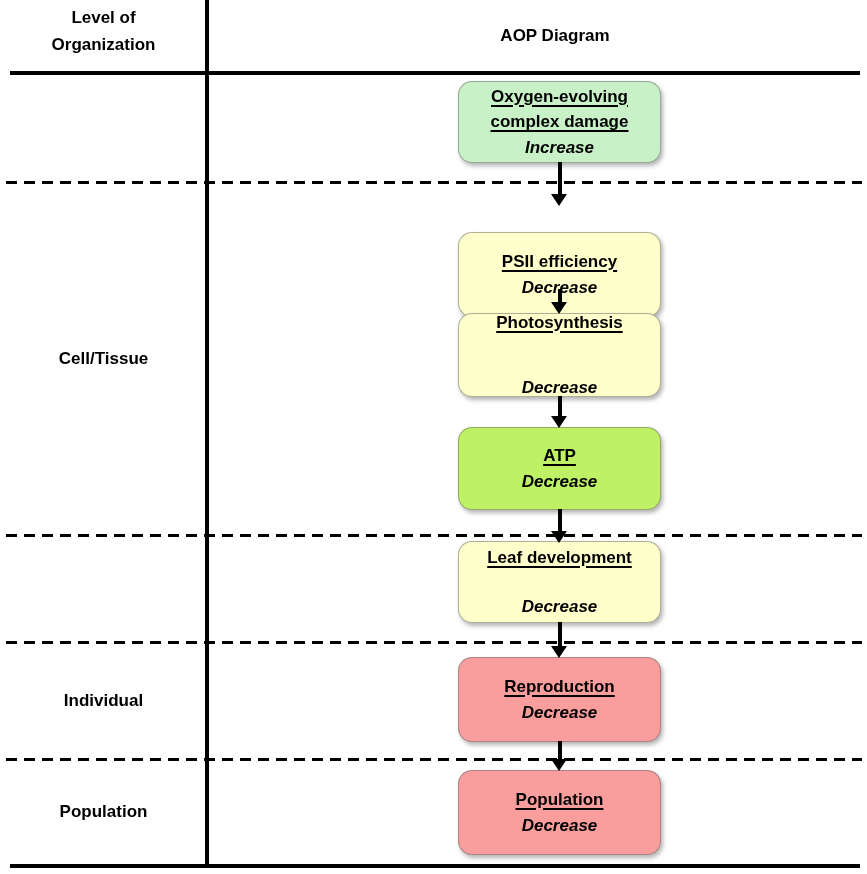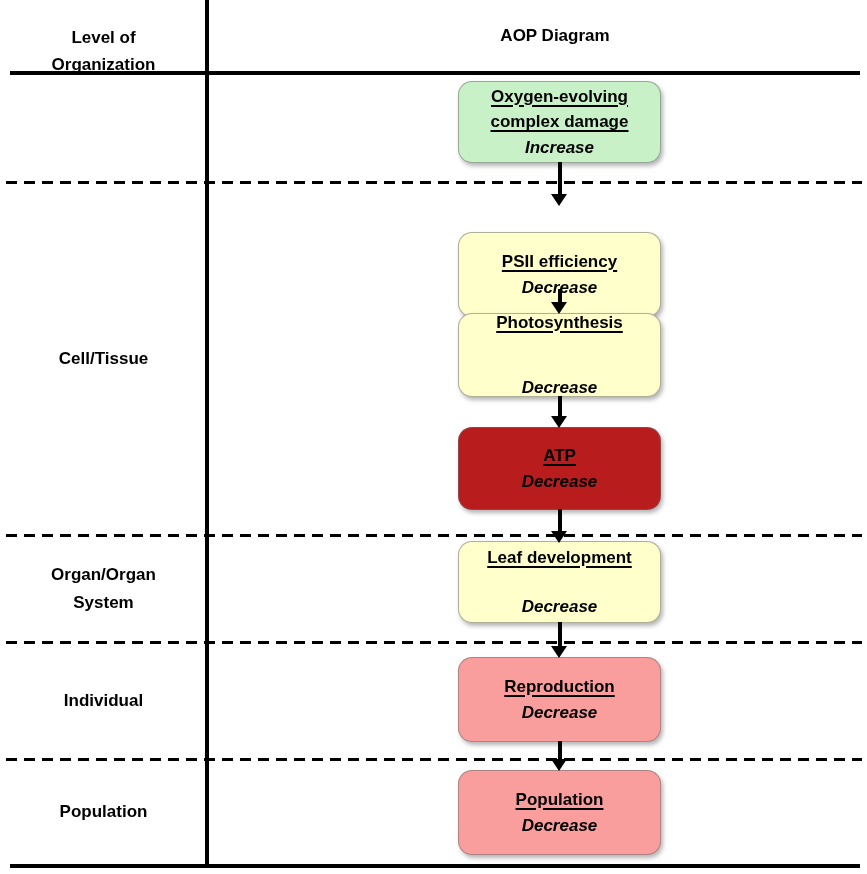--- a/index.html
+++ b/index.html
@@ -12,21 +12,21 @@
     overflow:hidden;
   }
   
   .hdr{
     position:absolute;
     font-size:17px;font-weight:bold;
     text-align:center;
     white-space:pre-line;
     line-height:1.6;
   }
-  .hdr-left{left:0;top:24px;width:207px;}
+  .hdr-left{left:0;top:4px;width:207px;}
   .hdr-right{left:240px;top:22px;width:630px;}
   
   .line{position:absolute;}
   .solid-h{left:10px;width:850px;height:4px;background:#000;}
   .top-rule{top:71px;}
   .bottom-rule{top:864px;}
   .vert-rule{left:205px;top:0;width:4px;height:868px;background:#000;}
   .dashed-h{
     left:6px;width:856px;height:3px;
     background:repeating-linear-gradient(to right,#000 0 11px,transparent 11px 18px);
@@ -102,38 +102,36 @@
 
   <div class="line solid-h top-rule"></div>
   <div class="line vert-rule"></div>
   <div class="line dashed-h dash-1"></div>
   <div class="line dashed-h dash-2"></div>
   <div class="line dashed-h dash-3"></div>
   <div class="line dashed-h dash-4"></div>
   <div class="line solid-h bottom-rule"></div>
 
   <div class="level-row lv-1">Cell/Tissue</div>
-  <div class="level-row lv-2">Organ/Organ
-System</div>
   <div class="level-row lv-3">Individual</div>
   <div class="level-row lv-4">Population</div>
 
   <div class="node nd-0" style="background: rgb(201, 241, 200);">
     <span class="node-title">Oxygen-evolving complex damage</span>
     <span class="node-change">Increase</span>
   </div>
   <div class="node nd-1" style="background: rgb(255, 255, 204);">
     <span class="node-title">PSII efficiency</span>
     <span class="node-change">Decrease</span>
   </div>
   <div class="node nd-2" style="background: rgb(255, 255, 204);">
     <span class="node-title">Photosynthesis</span>
     <span class="node-change">Decrease</span>
   </div>
-  <div class="node nd-3" style="background: #b91c1c;">
+  <div class="node nd-3" style="background: #bef264;">
     <span class="node-title">ATP</span>
     <span class="node-change">Decrease</span>
   </div>
   <div class="node nd-4" style="background: rgb(255, 255, 204); gap: 24px;">
     <span class="node-title">Leaf development</span>
     <span class="node-change">Decrease</span>
   </div>
   <div class="node nd-5" style="background: rgb(250, 157, 157);">
     <span class="node-title">Reproduction</span>
     <span class="node-change">Decrease</span>

